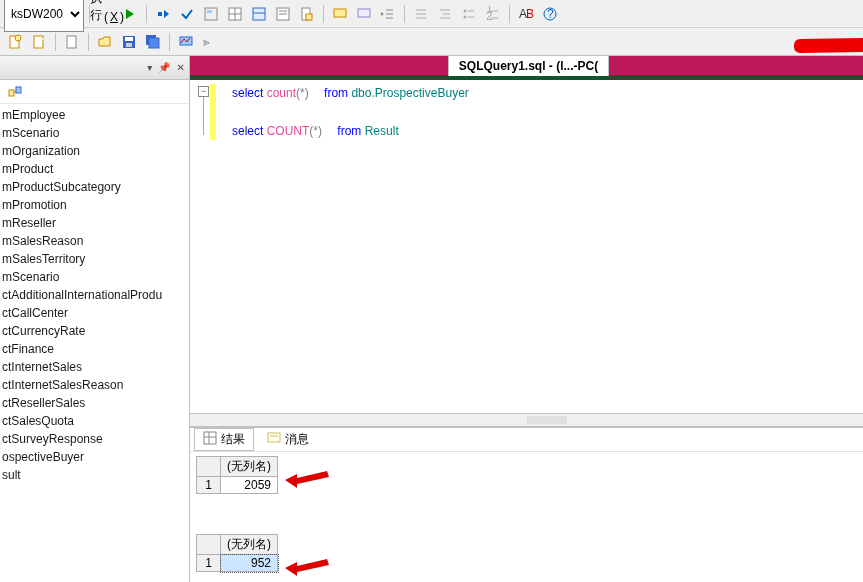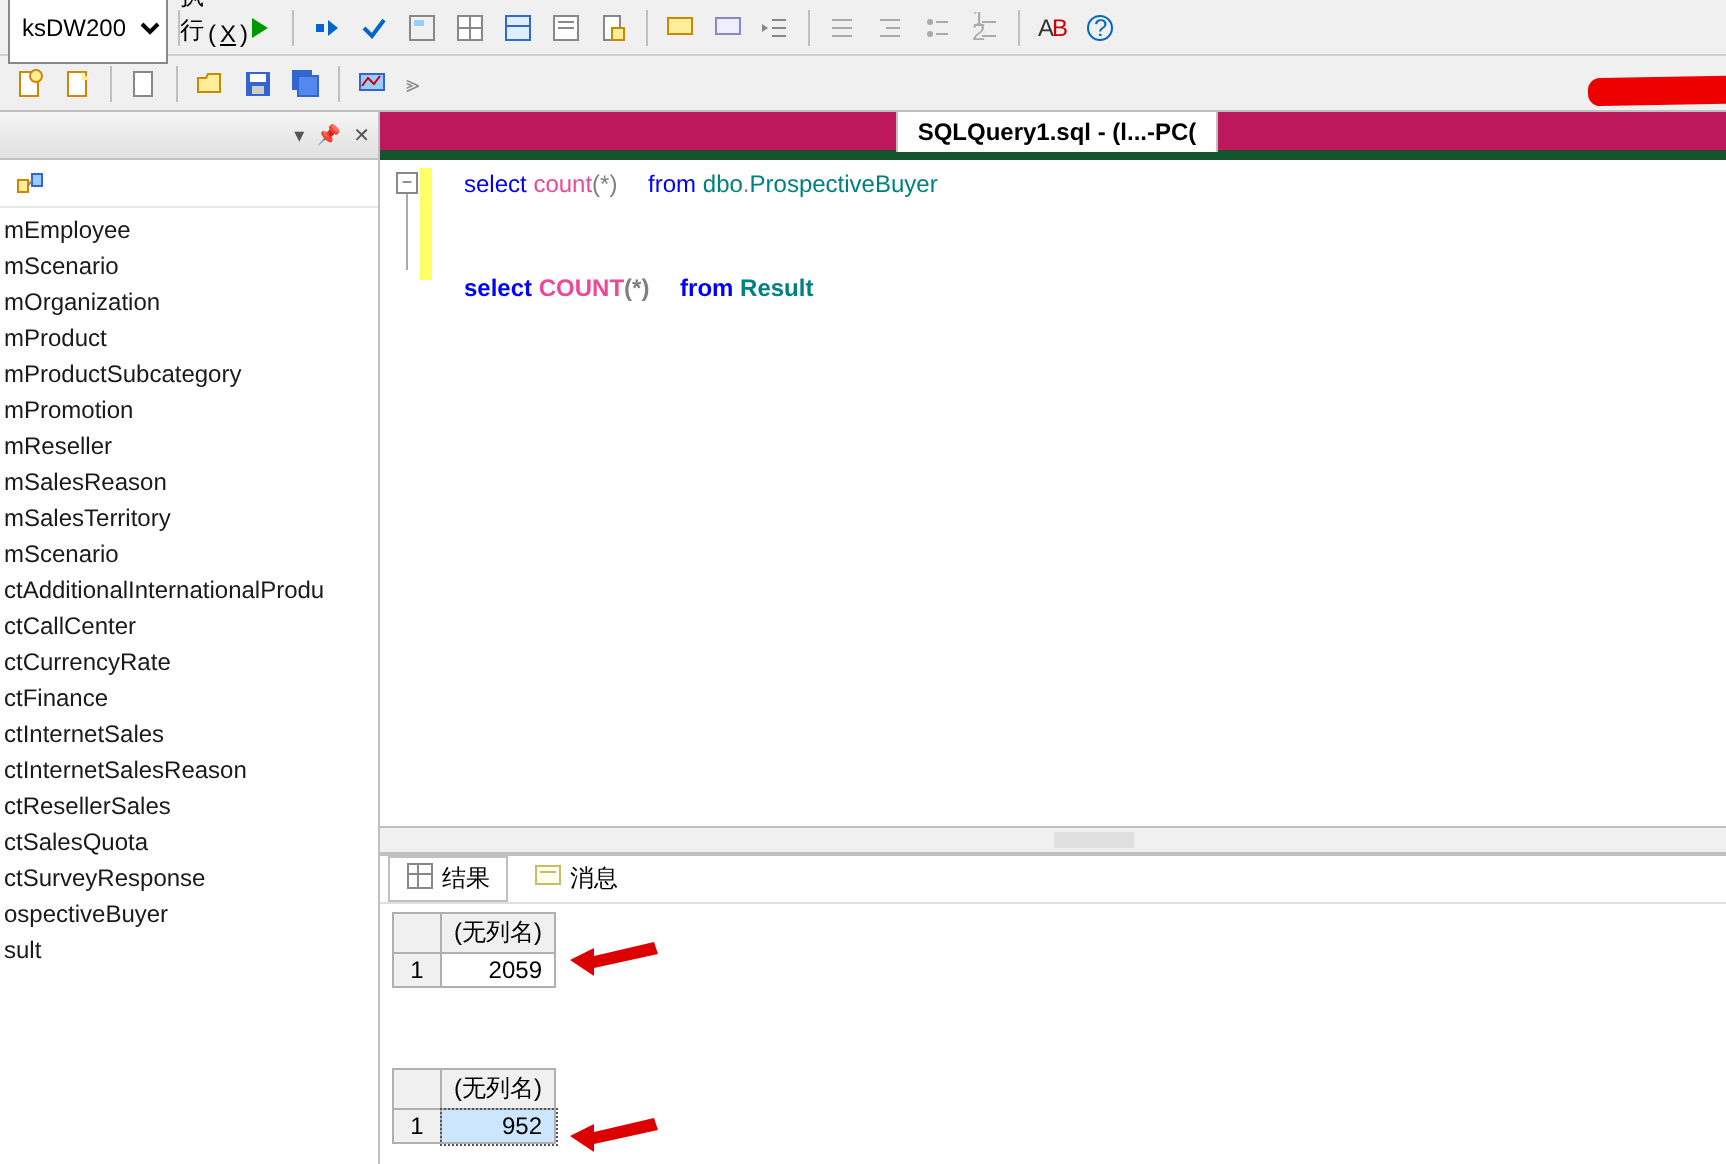--- a/index.html
+++ b/index.html
@@ -286,21 +286,21 @@
     </div>
 
     <div class="editor" id="editor">
       <div class="gutter">
         <div class="fold-box" style="top:6px;">−</div>
         <div class="fold-line" style="top:17px;height:38px;"></div>
       </div>
       <div class="yellow-bar" style="top:4px;height:56px;"></div>
     <div class="code-line" style="top: 4px;"><span class="kw-blue">select </span><span class="kw-mag">count</span><span class="kw-gray">(*) </span><span class="kw-blue">from </span><span class="kw-teal">dbo</span><span class="kw-gray">.</span><span class="kw-teal">ProspectiveBuyer</span></div>
         <div class="code-line" style="top: 23px;"></div>
-        <div class="code-line" style="top: 56px; font-weight: bold;"><span class="kw-blue">select </span><span class="kw-mag">COUNT</span><span class="kw-gray">(*) </span><span class="kw-blue">from </span><span class="kw-teal">Result</span></div>
+        <div class="code-line" style="top: 42px;"><span class="kw-blue">select </span><span class="kw-mag">COUNT</span><span class="kw-gray">(*) </span><span class="kw-blue">from </span><span class="kw-teal">Result</span></div>
       </div>
 
     <div class="hsplit">
       <div class="hsplit-thumb"></div>
     </div>
 
     <div class="results-pane" style="position:relative;">
       <div class="results-tabs">
         <div class="rtab active">
           <svg class="rtab-icon">

